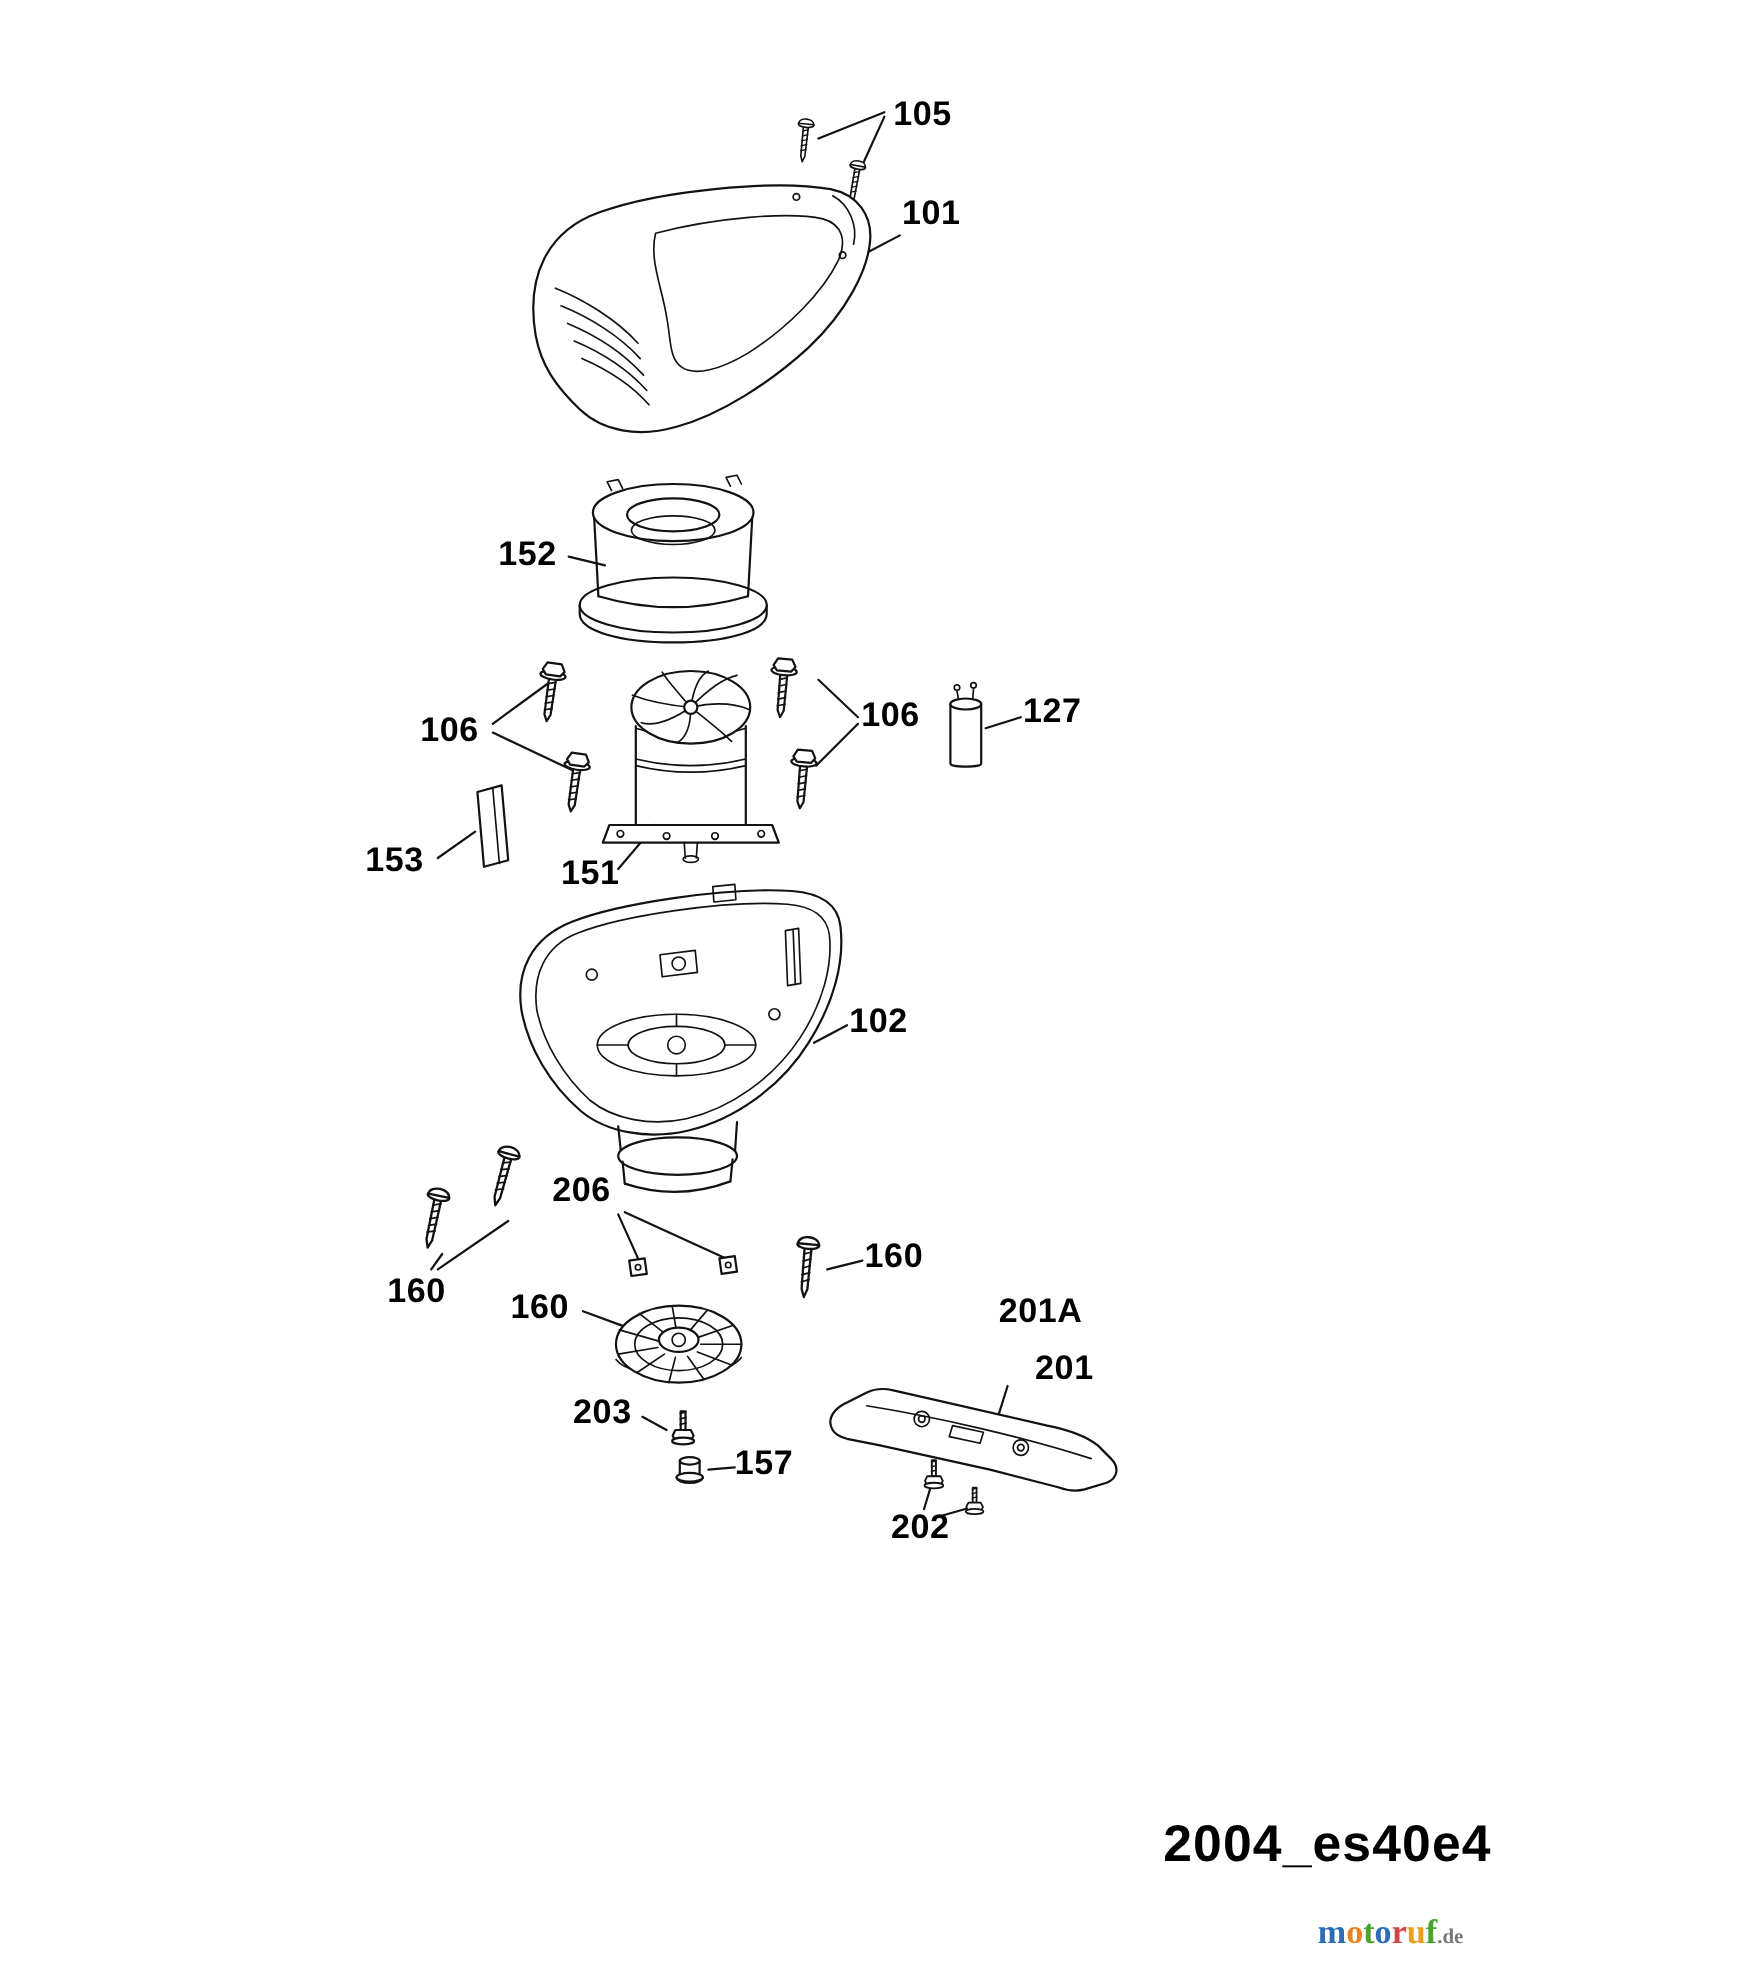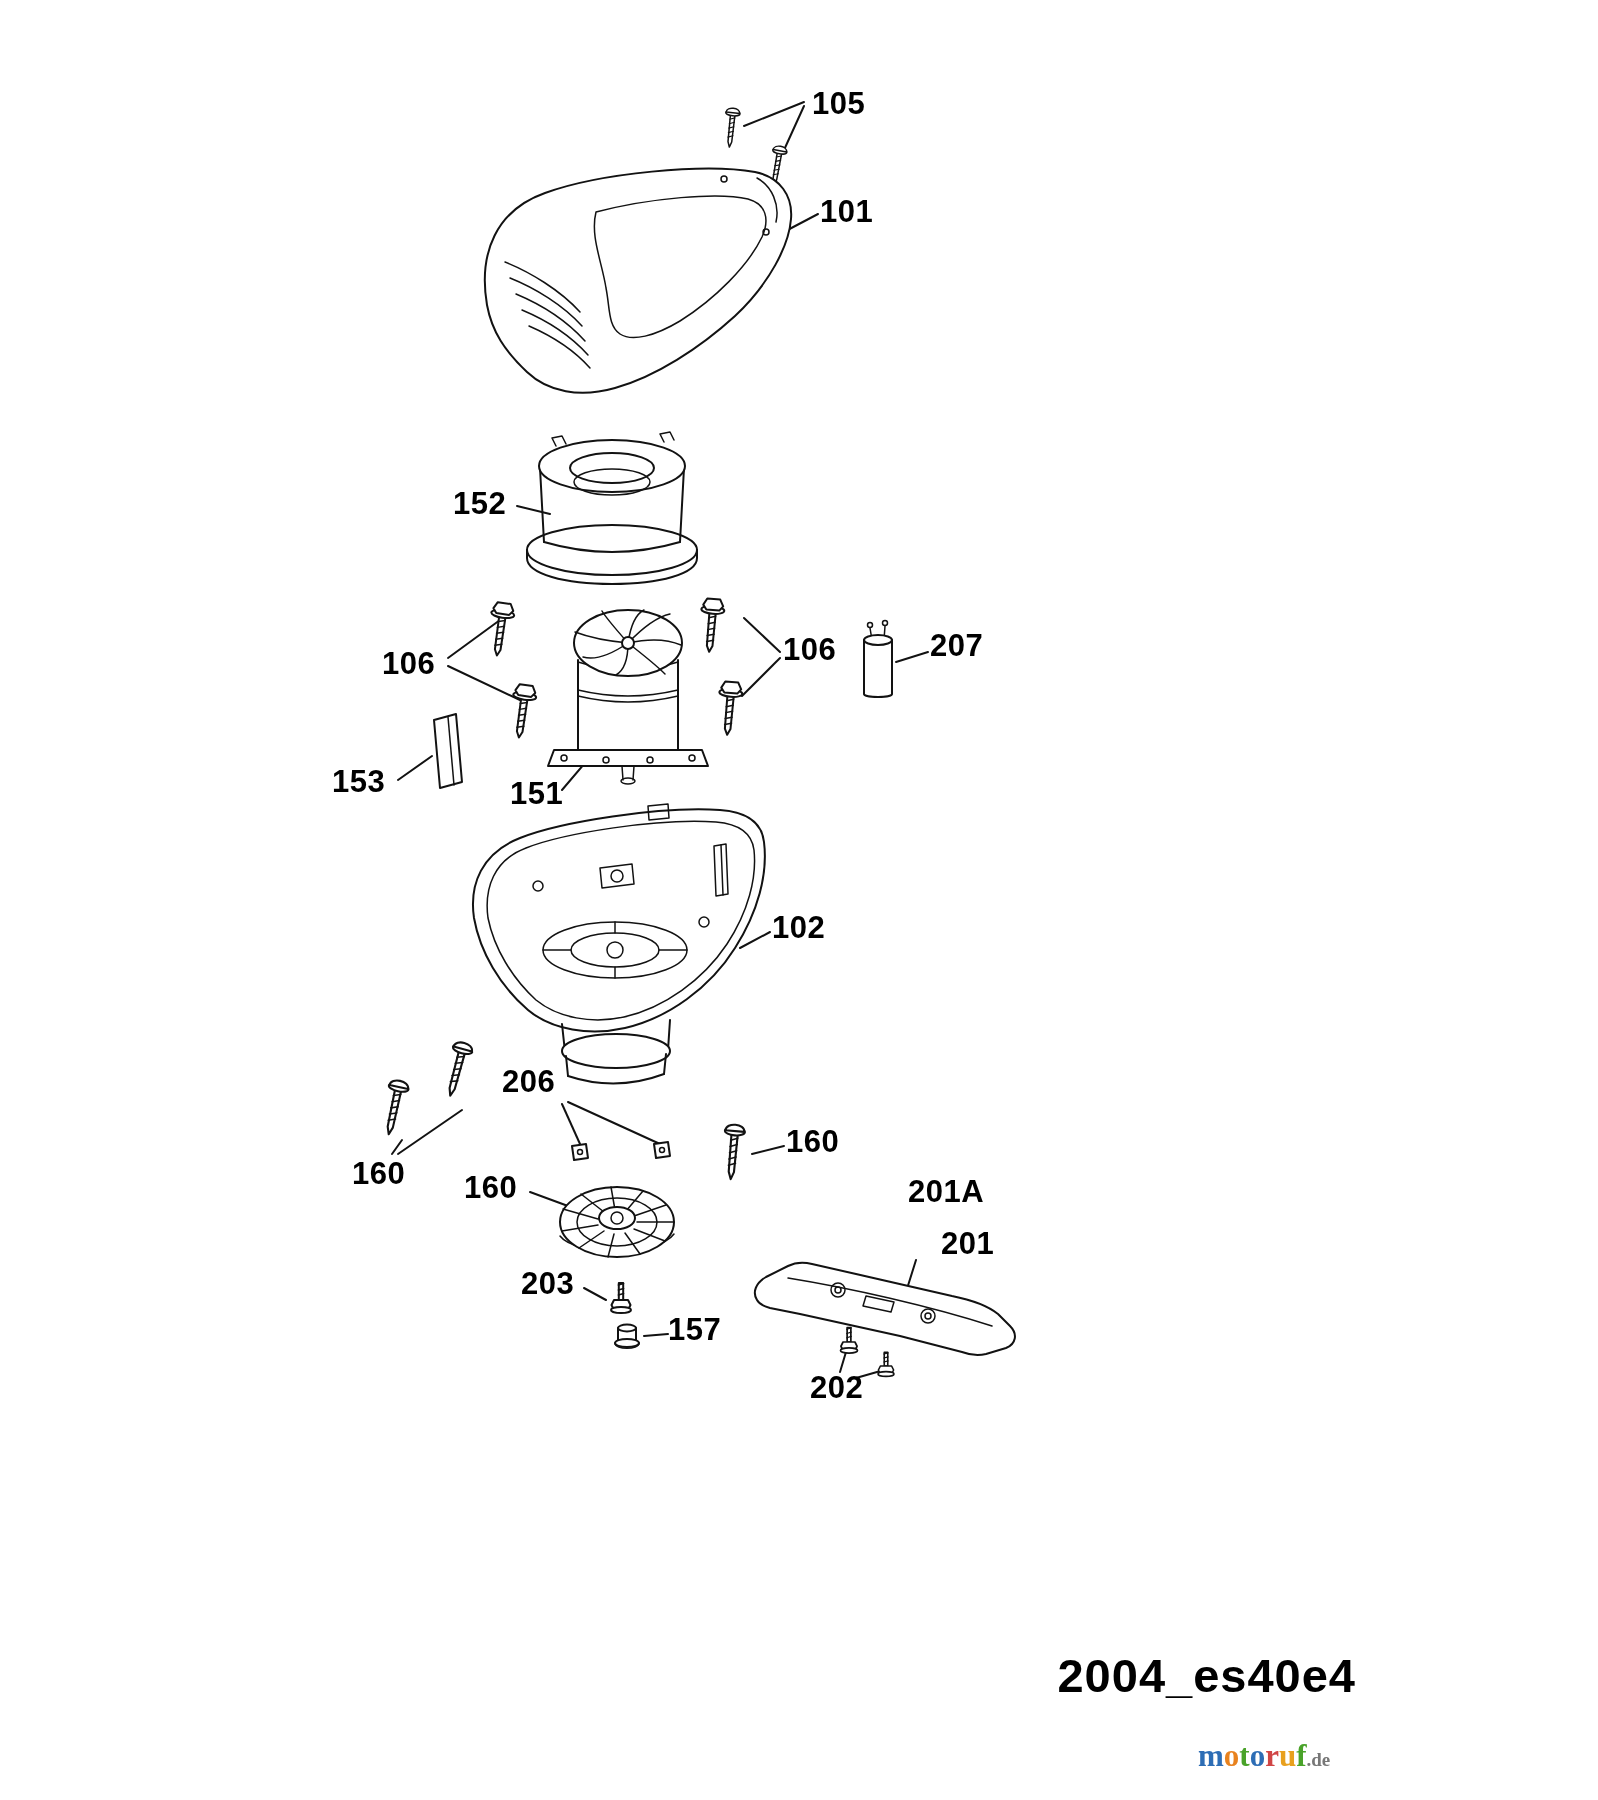--- a/index.html
+++ b/index.html
@@ -237,25 +237,25 @@
     <path class="thin" d="M 615 1343 C 615 1350 639 1350 639 1343"></path>
   </g>
 
   <g>
     <use href="#smallbolt" transform="translate(849,1342) scale(0.85)"></use>
     <use href="#smallbolt" transform="translate(886,1366) scale(0.8)"></use>
   </g>
 </svg>
 
   <div class="part-label" style="left:812px;top:86px">105</div>
-  <div class="part-label" style="left:820px;top:194px">101</div>
+  <div class="part-label" style="left:820px;top:176px">101</div>
   <div class="part-label" style="left:453px;top:486px">152</div>
   <div class="part-label" style="left:382px;top:646px">106</div>
   <div class="part-label" style="left:783px;top:632px">106</div>
-  <div class="part-label" style="left:930px;top:628px">207</div>
+  <div class="part-label" style="left:930px;top:628px">127</div>
   <div class="part-label" style="left:332px;top:764px">153</div>
   <div class="part-label" style="left:510px;top:776px">151</div>
   <div class="part-label" style="left:772px;top:910px">102</div>
   <div class="part-label" style="left:502px;top:1064px">206</div>
   <div class="part-label" style="left:352px;top:1156px">160</div>
   <div class="part-label" style="left:786px;top:1124px">160</div>
   <div class="part-label" style="left:464px;top:1170px">160</div>
   <div class="part-label" style="left:908px;top:1174px">201A</div>
   <div class="part-label" style="left:941px;top:1226px">201</div>
   <div class="part-label" style="left:521px;top:1266px">203</div>

